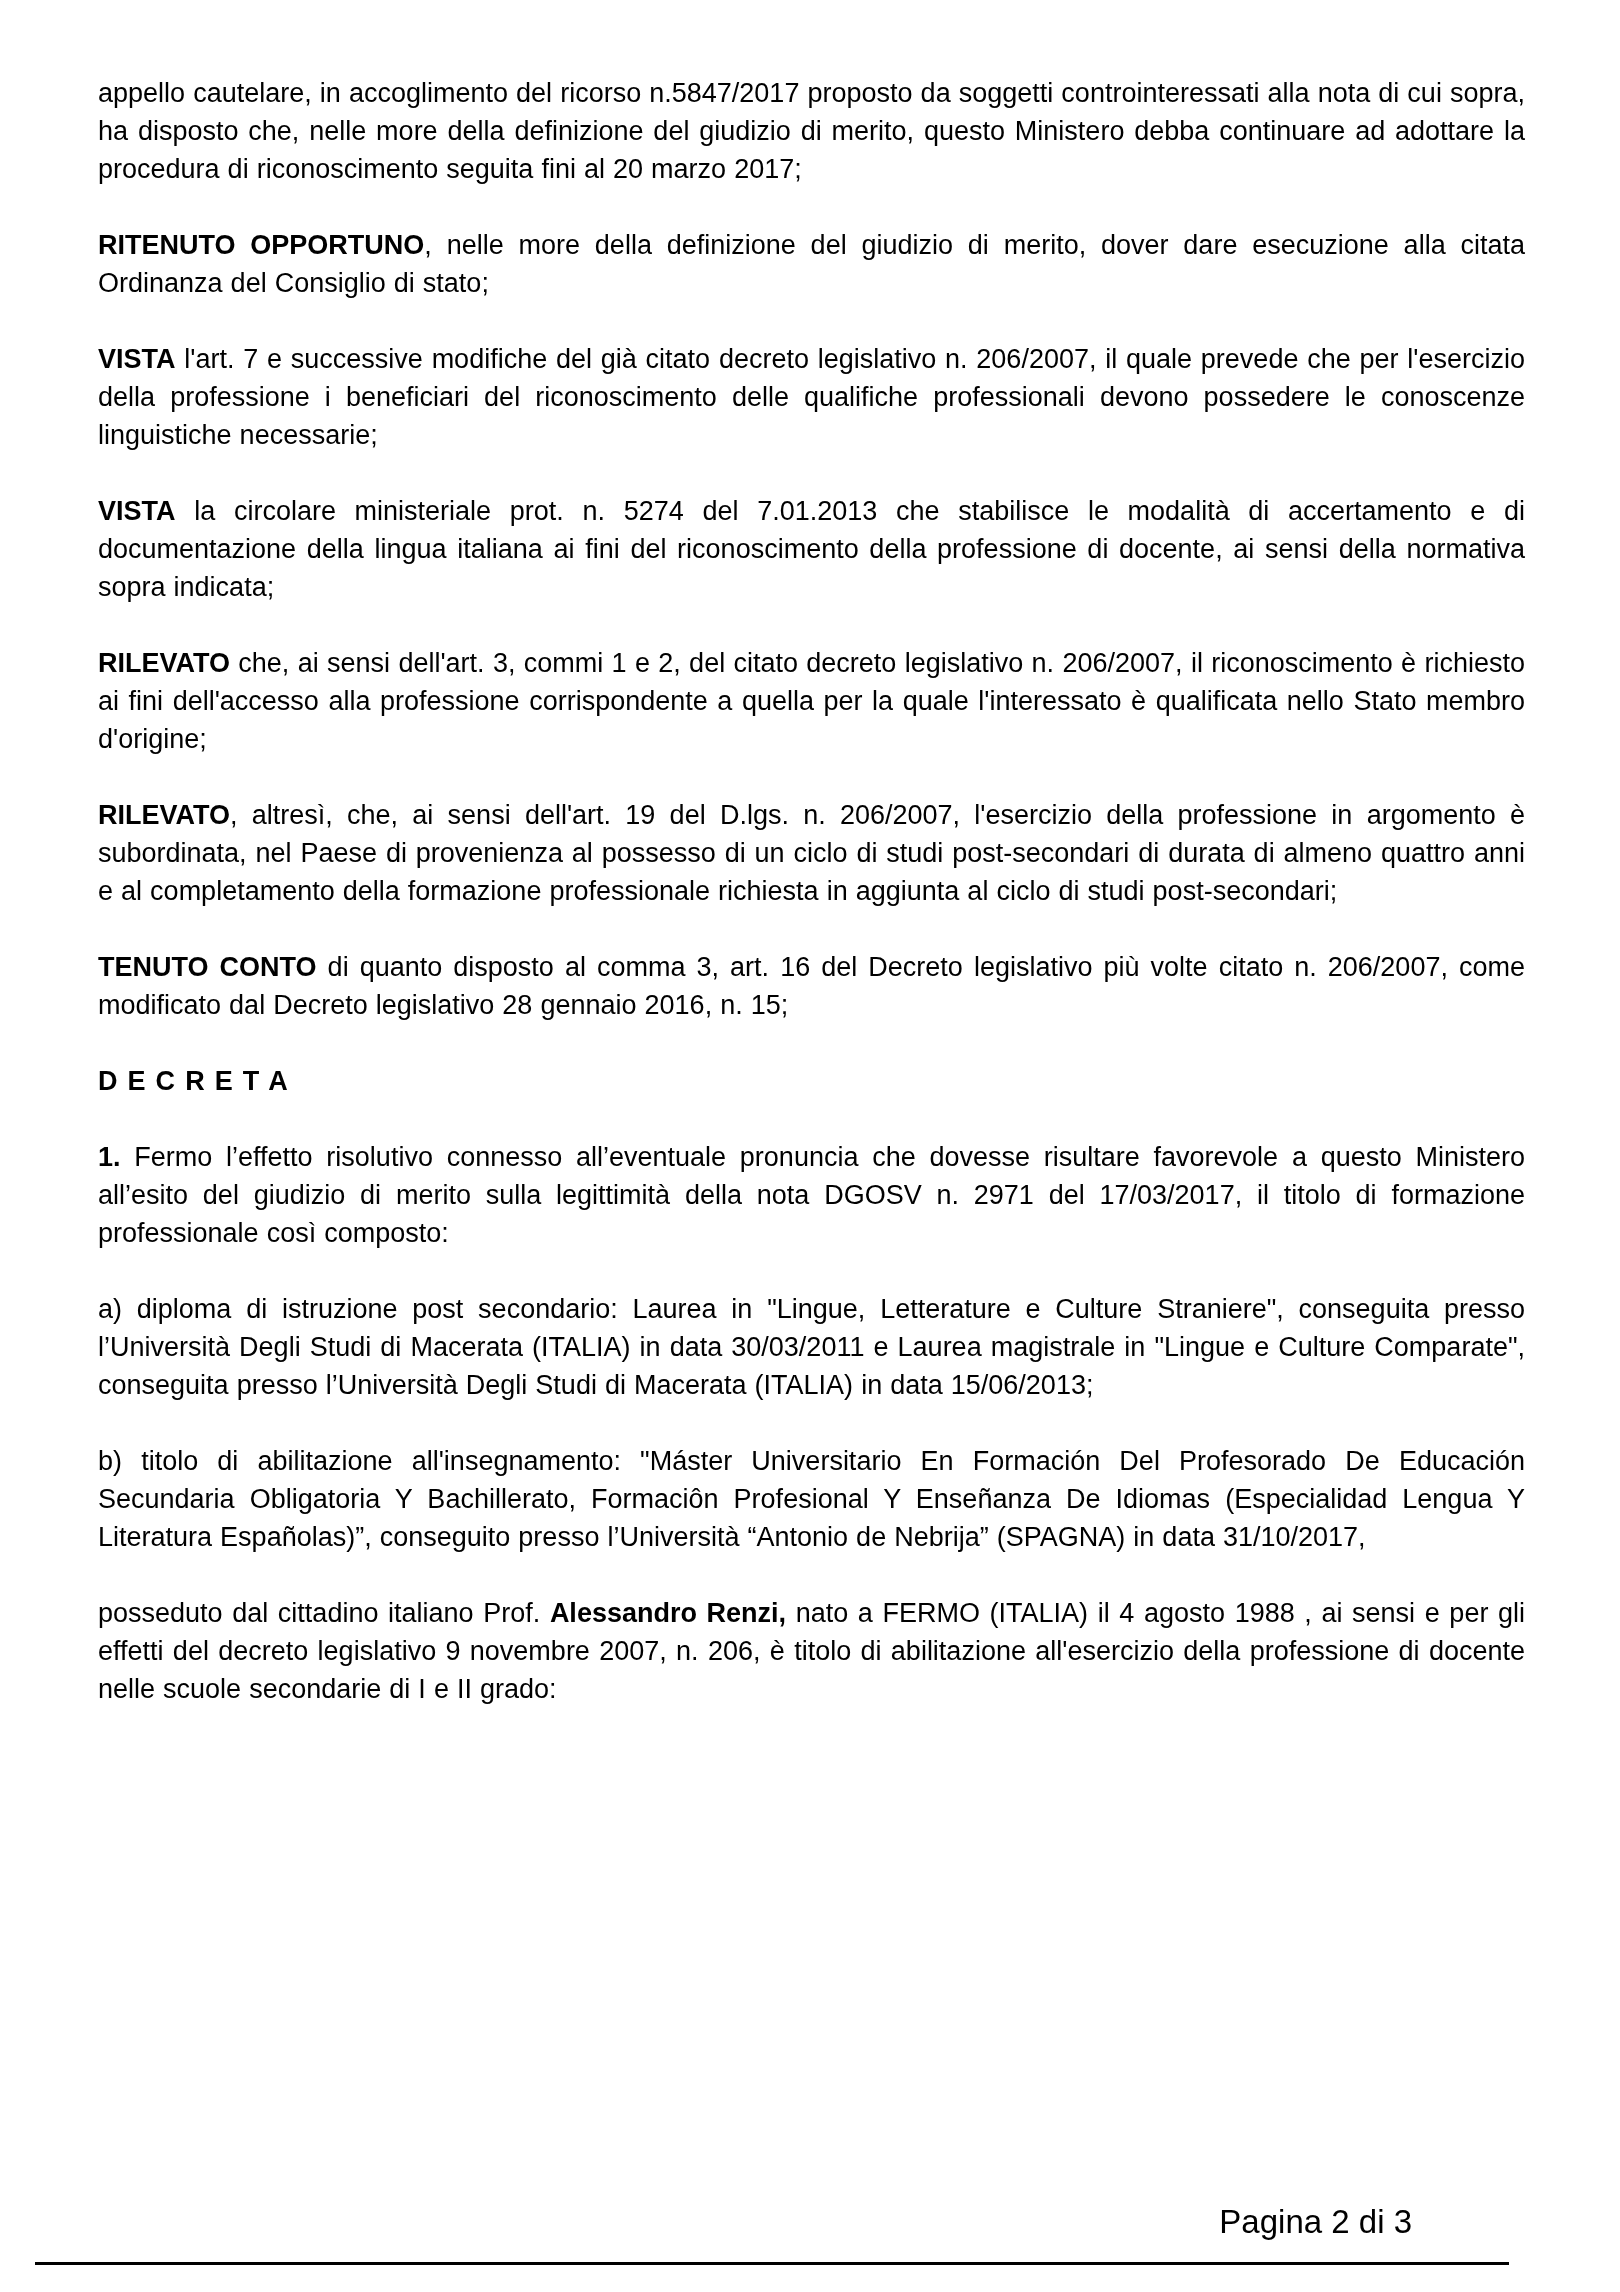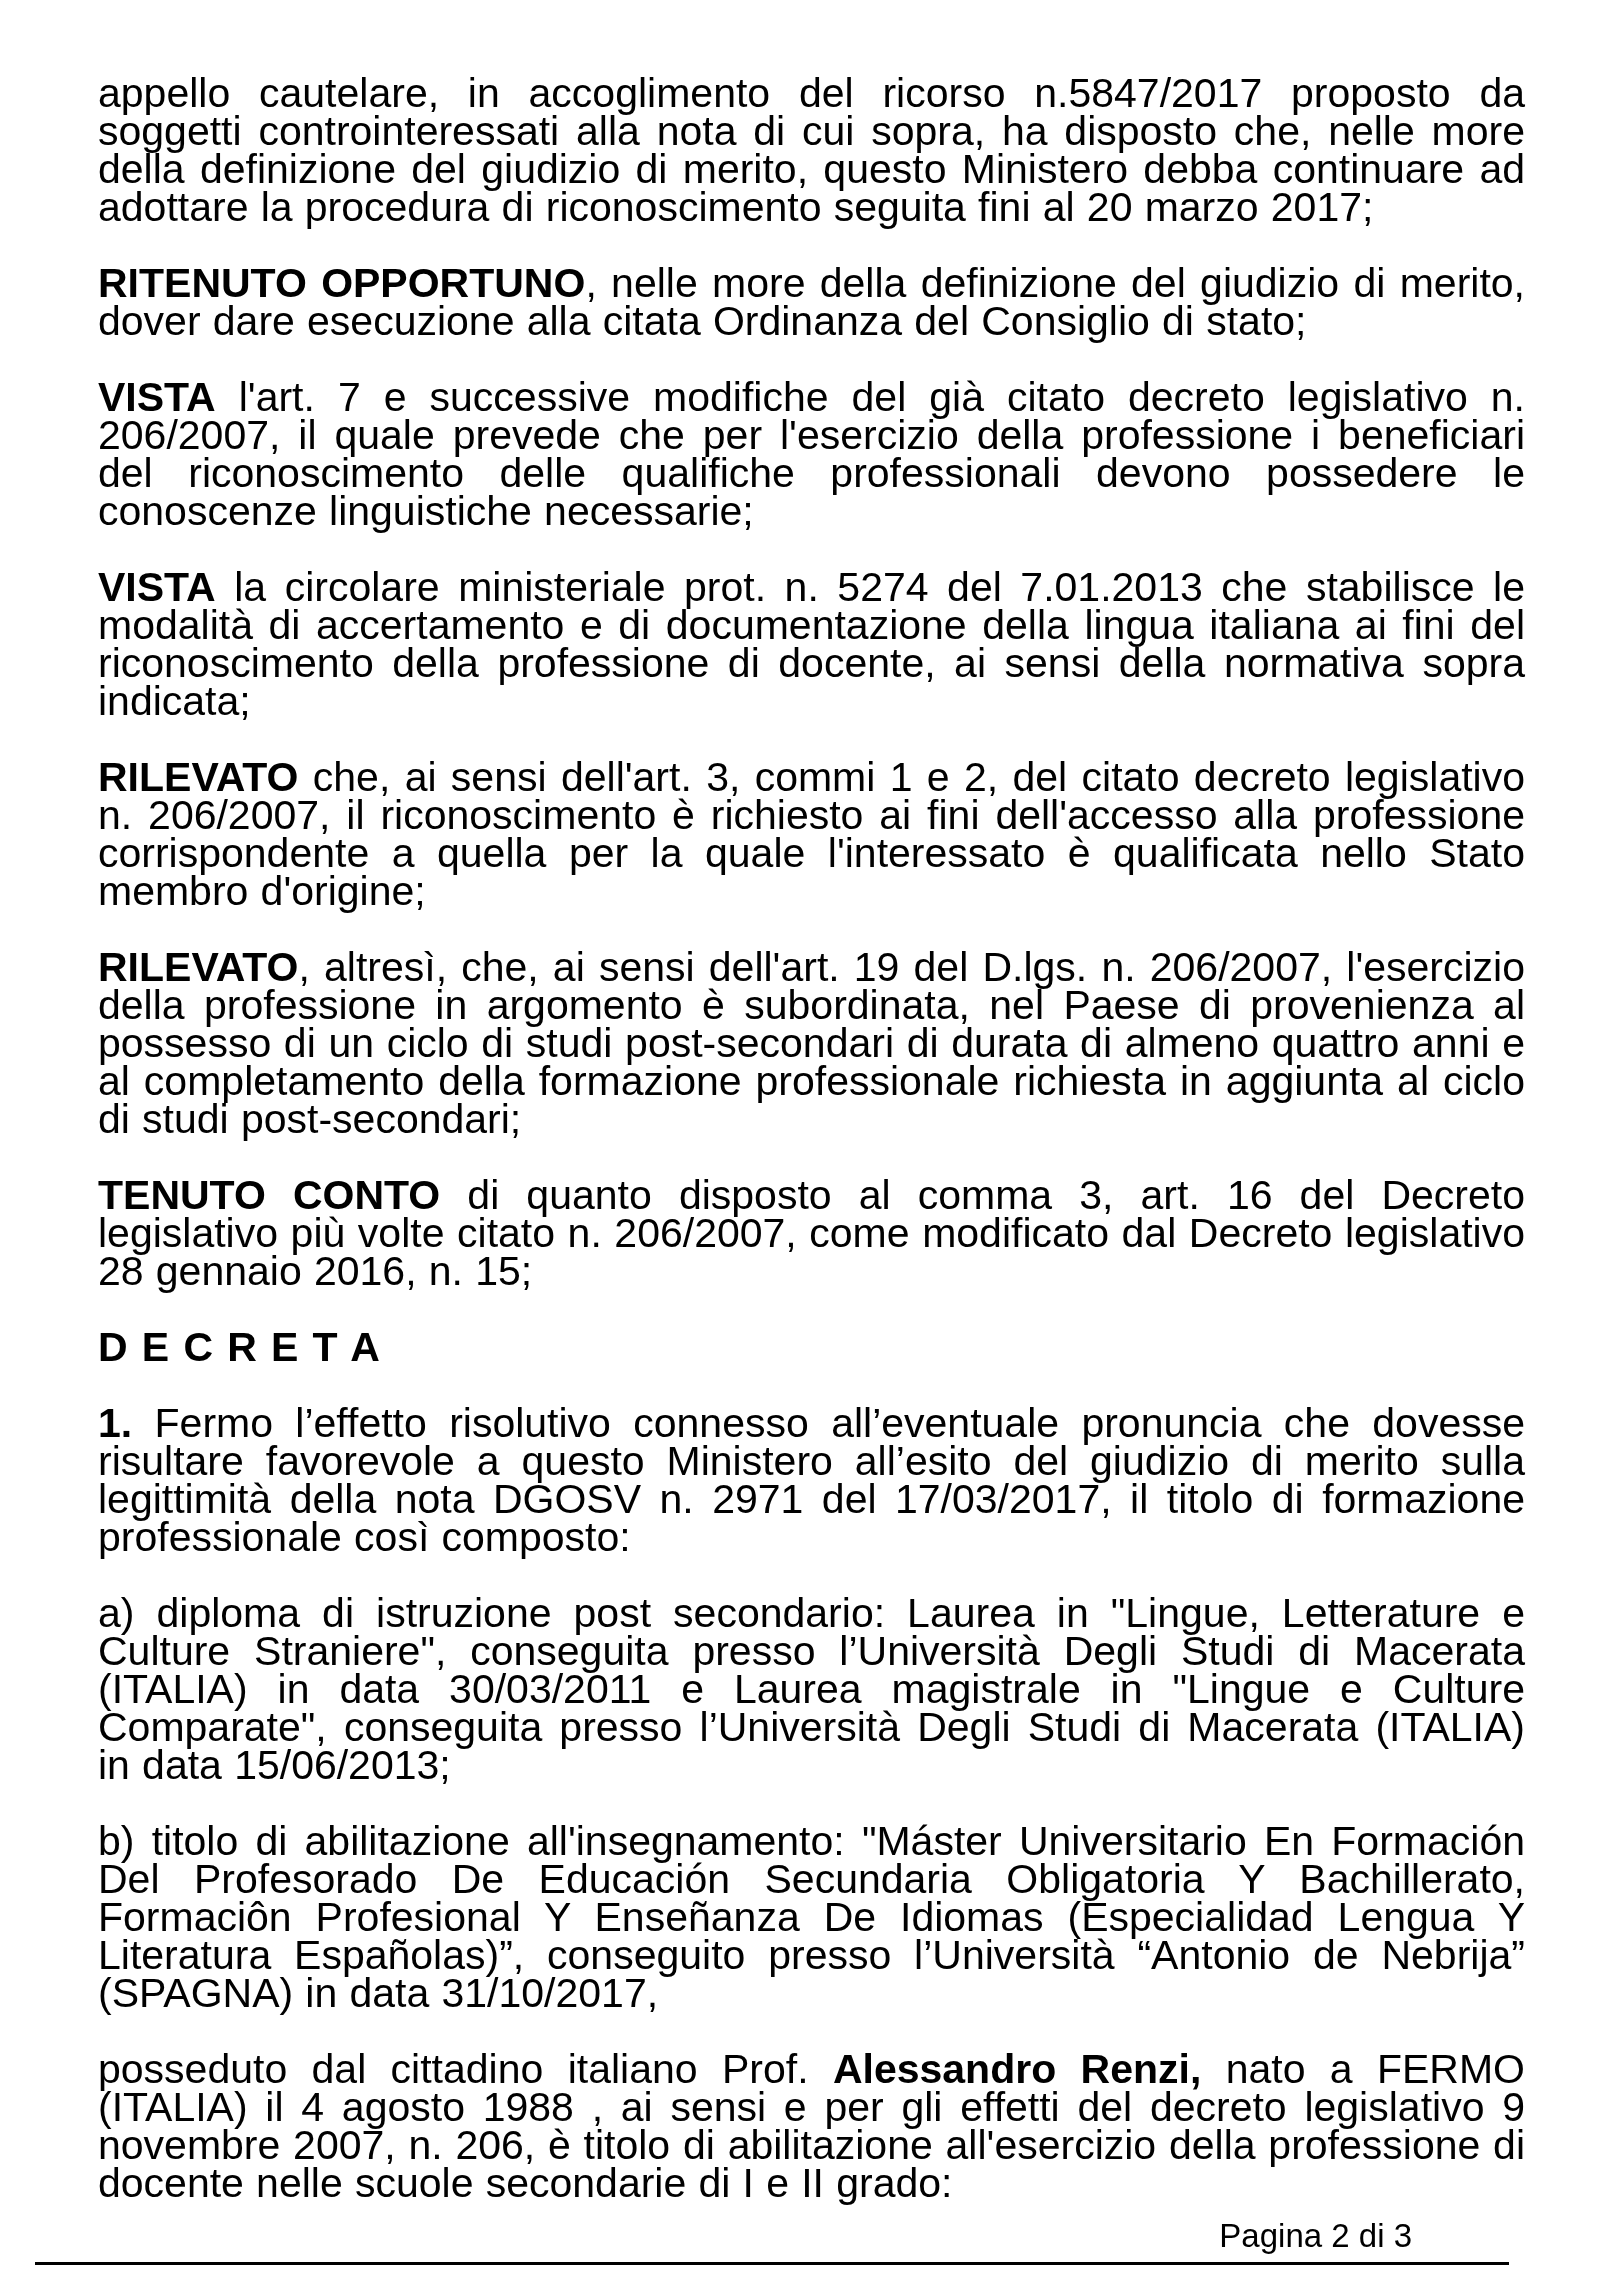--- a/index.html
+++ b/index.html
@@ -14,39 +14,38 @@
     height: 2293px;
     font-family: "Liberation Sans", "DejaVu Sans", sans-serif;
     color: #000000;
     overflow: hidden;
   }
   .doc-body {
     position: absolute;
     left: 98px;
     top: 74px;
     width: 1427px;
-    font-size: 41px;
+    font-size: 27px;
     line-height: 38px;
   }
   .doc-body p {
     margin: 0 0 38px 0;
     text-align: justify;
     word-spacing: 0.02em;
   }
   .doc-body p.center {
     text-align: left;
     letter-spacing: 1px;
   }
   .page-footer {
     position: absolute;
     top: 2203px;
     right: 208px;
     font-size: 33px;
     line-height: 38px;
-    margin-top: 14px;
   }
   .footer-rule {
     position: absolute;
     top: 2262px;
     left: 35px;
     width: 1474px;
     height: 2.9px;
     background: #000000;
   }
 </style>

